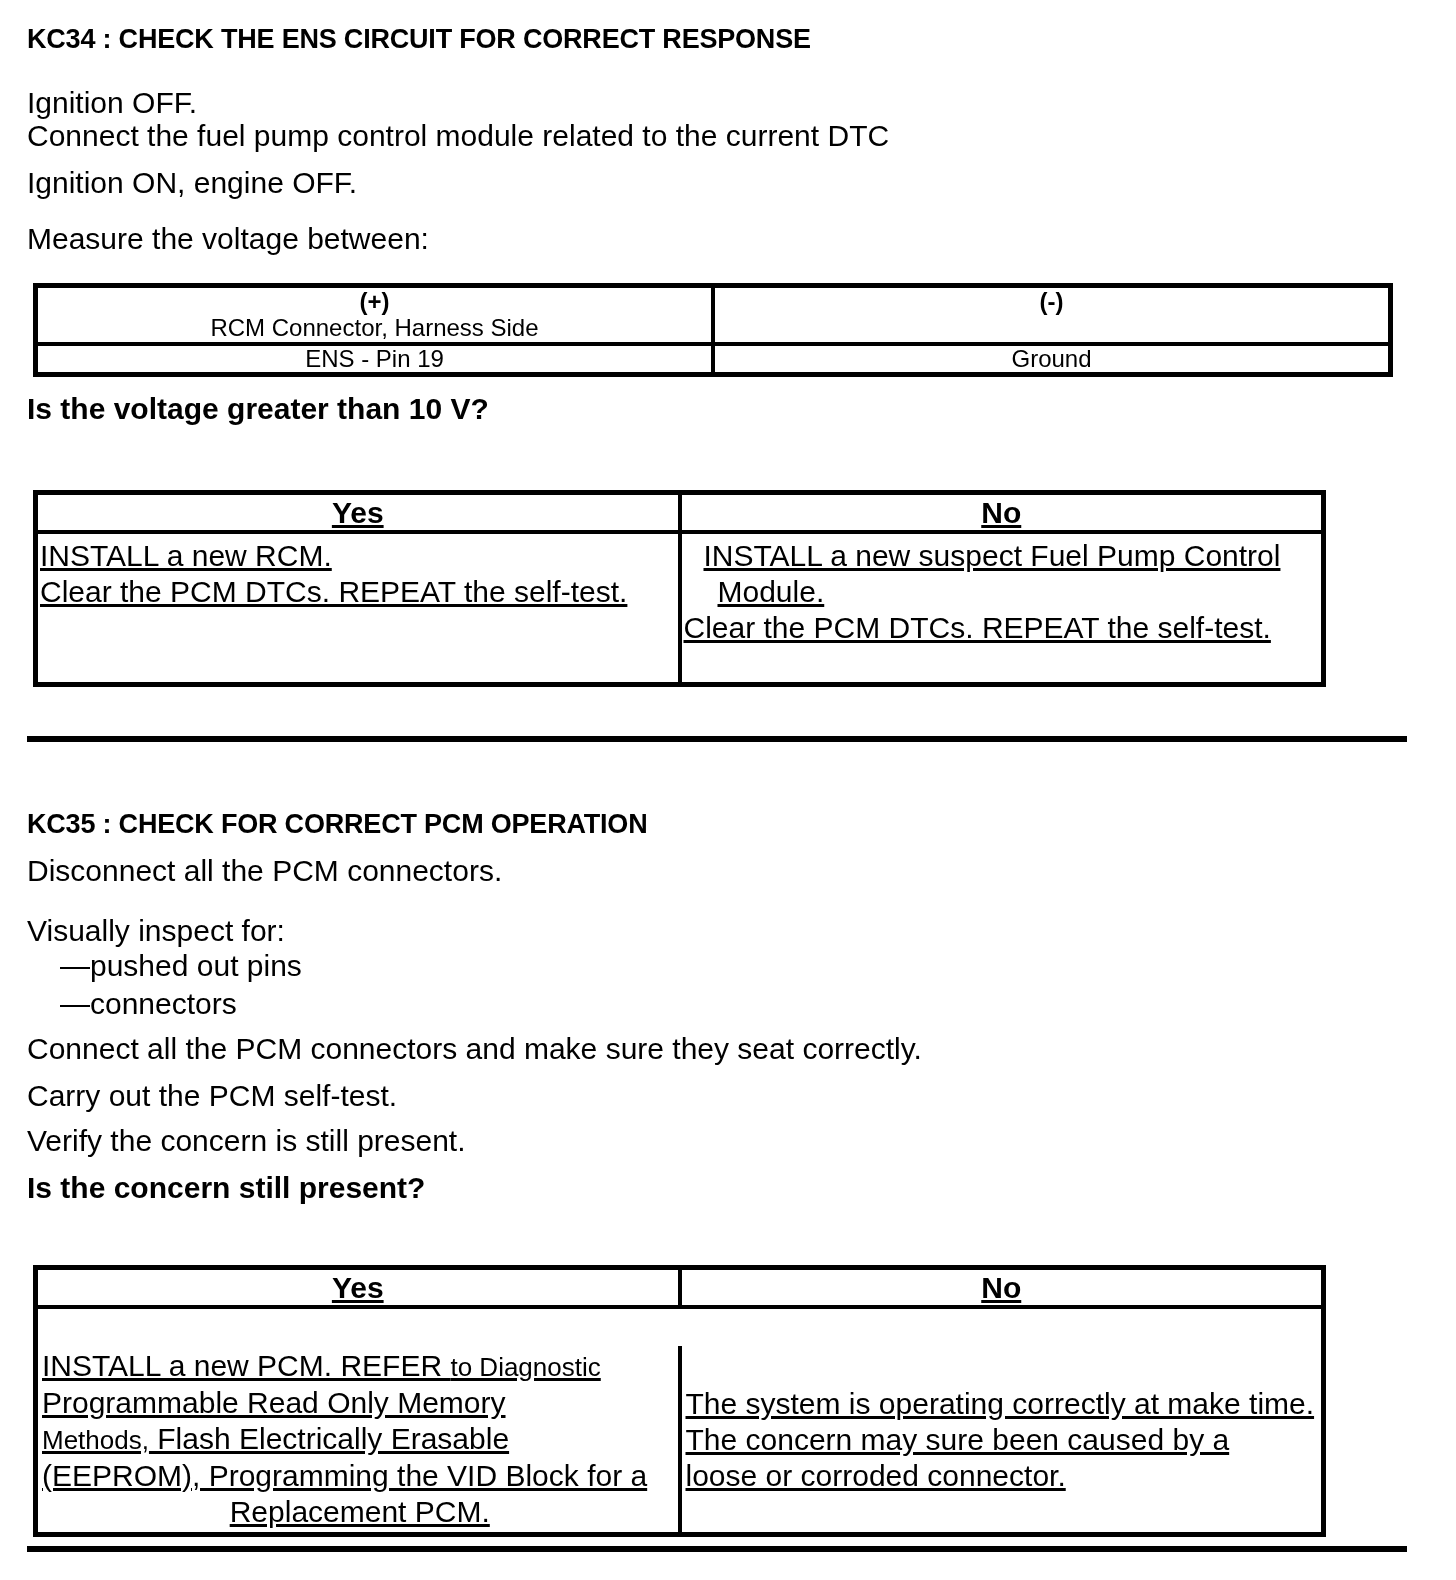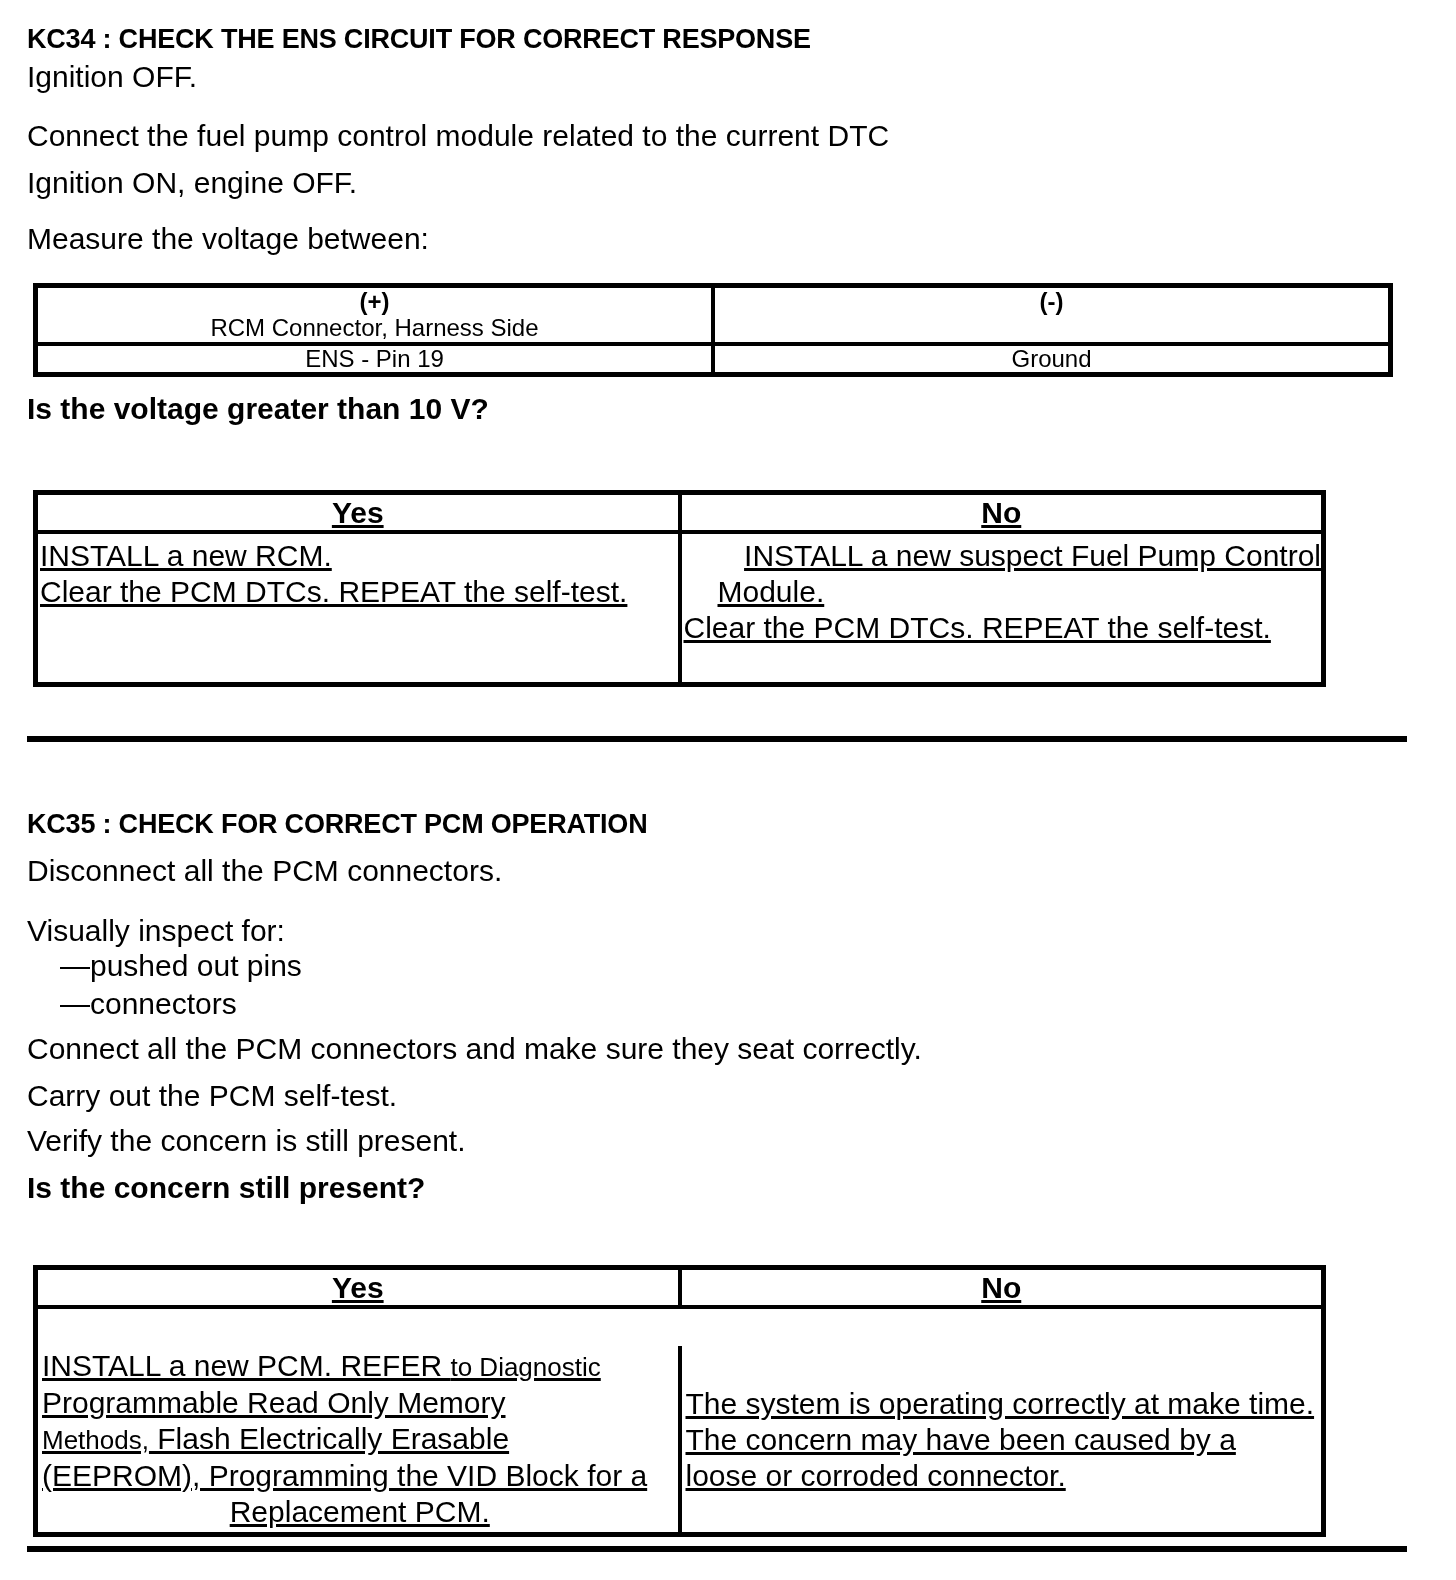--- a/index.html
+++ b/index.html
@@ -34,36 +34,36 @@
     border:5px solid #000;box-sizing:border-box;text-decoration:underline;
   }
   .rhead{display:flex;border-bottom:4px solid #000;font-weight:bold;font-size:30px;line-height:35px;text-align:center;}
   .rcol{flex:1 1 0;box-sizing:border-box;overflow:hidden;}
   .rcol-left{border-right:4px solid #000;}
   .rbody{display:flex;}
   .rcell{font-size:30px;line-height:36px;}
   .rcell .ln{white-space:nowrap;}
   .h148{height:148px;padding:4px 0 0 2px;}
   .h186{height:186px;padding:2px 0 16px 4px;margin-top:37px;}
-  .ind1{padding-left:20px;text-align:right;}
+  .ind1{padding-left:20px;}
   .ind2{padding-left:34px;}
   .padtop40{padding-top:40px;}
   .center{text-align:center;white-space:nowrap;}
   .sm{font-size:26px;}
 
   .divider{position:absolute;left:27px;width:1380px;height:6px;background:#000000;}
 </style>
 </head>
 <body>
 
 <div class="page">
 
   <div class="abs hd" style="left:27px;top:23px;">KC34 : CHECK THE ENS CIRCUIT FOR CORRECT RESPONSE</div>
 
-  <div class="abs bt" style="left:27px;top:59px;text-align:right;">Ignition OFF.</div>
+  <div class="abs bt" style="left:27px;top:85px;text-align:right;">Ignition OFF.</div>
 
   <div class="abs bt" style="left:27px;top:118px;">Connect the fuel pump control module related to the current DTC</div>
 
   <div class="abs bt" style="left:27px;top:165px;">Ignition ON, engine OFF.</div>
 
   <div class="abs bt" style="left:27px;top:221px;">Measure the voltage between:</div>
 
   <div class="abs mtable">
     <div class="mrow mrow-head">
       <div class="mcell mcell-left">
@@ -128,21 +128,21 @@
     <div class="rbody">
       <div class="rcol rcol-left rcell h186">
         <div class="ln"><span>INSTALL a new PCM. REFER </span><span class="sm">to Diagnostic</span></div>
         <div class="ln">Programmable Read Only Memory</div>
         <div class="ln"><span class="sm">Methods,</span><span> Flash Electrically Erasable</span></div>
         <div class="ln">(EEPROM), Programming the VID Block for a</div>
         <div class="center">Replacement PCM.</div>
       </div>
       <div class="rcol rcell h186 padtop40">
         <div class="ln">The system is operating correctly at make time.</div>
-        <div class="ln">The concern may have been caused by a</div>
+        <div class="ln">The concern may sure been caused by a</div>
         <div class="ln">loose or corroded connector.</div>
       </div>
     </div>
   </div>
 
   <div class="divider" style="top:1546px;"></div>
 
 </div>
 
 </body></html>

